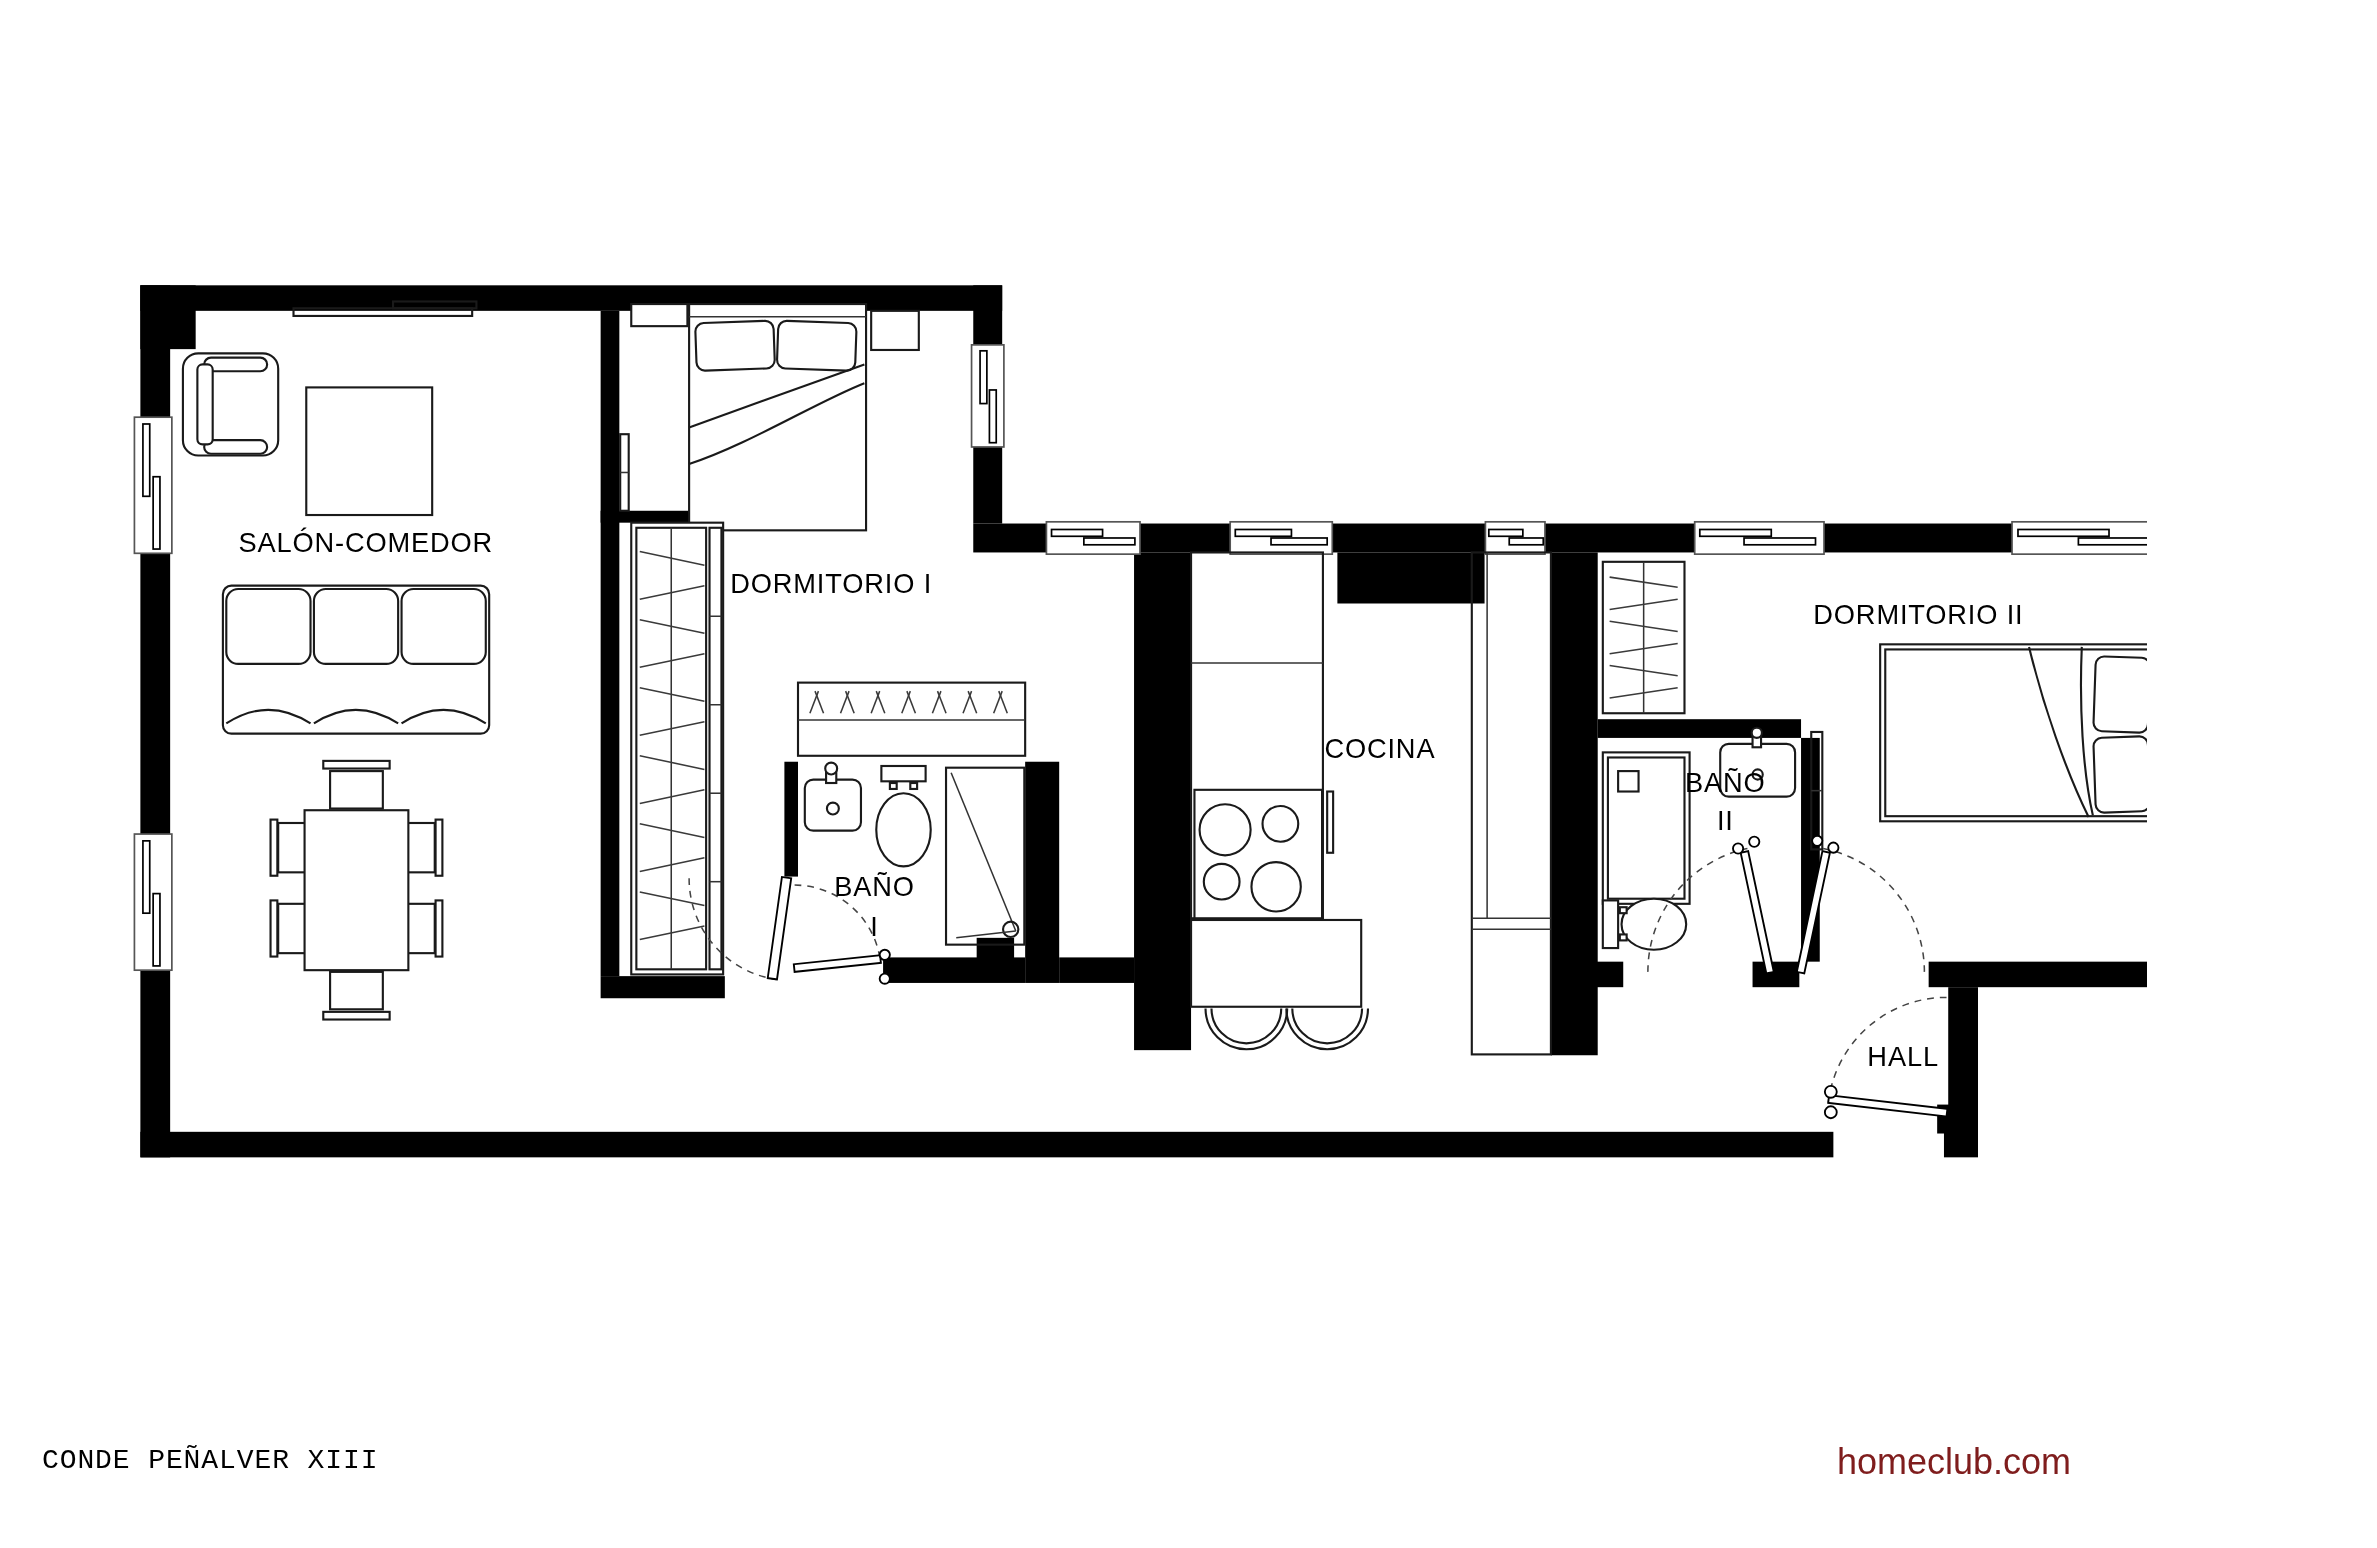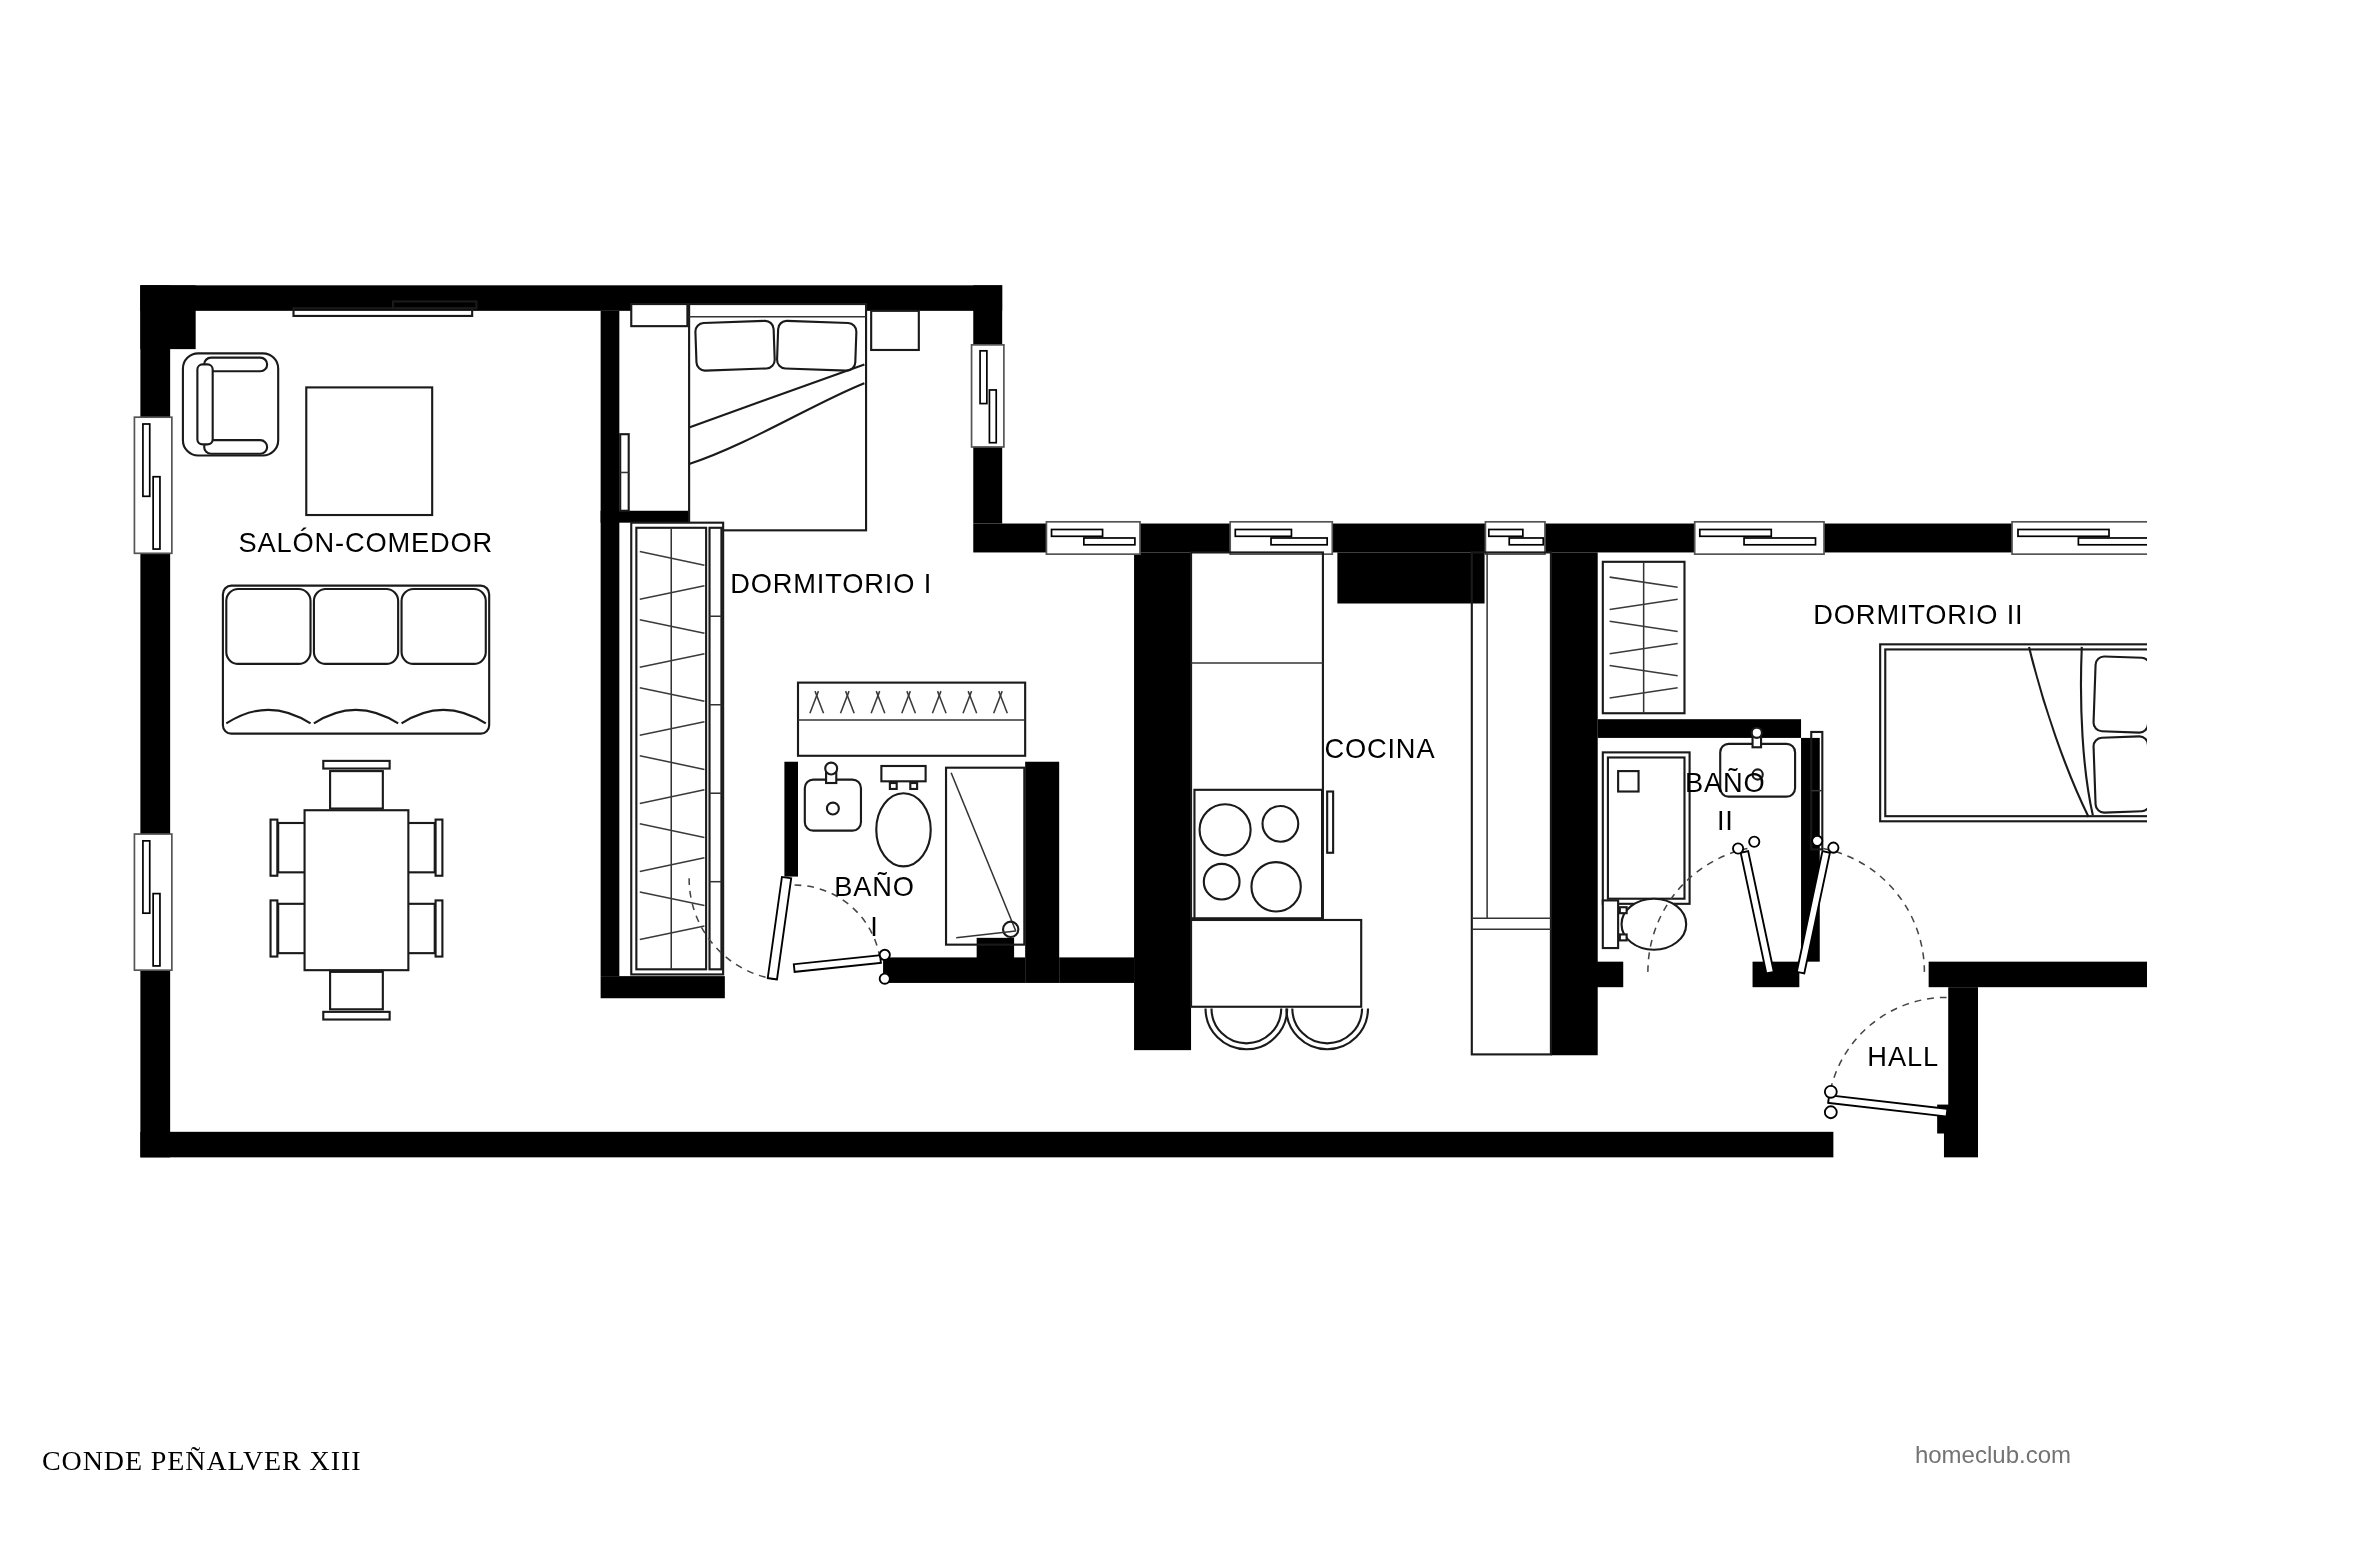--- a/index.html
+++ b/index.html
@@ -11,22 +11,22 @@
   .f{fill:#ffffff;stroke:#1a1a1a;stroke-width:2.5;}               
   .fn{fill:none;stroke:#1a1a1a;stroke-width:2.5;}                 
   .thin{fill:none;stroke:#333333;stroke-width:1.8;}
   .hatch{fill:none;stroke:#3a3a3a;stroke-width:1.8;}
   .door{fill:#ffffff;stroke:#000000;stroke-width:2.2;}
   .arc{fill:none;stroke:#444444;stroke-width:1.8;stroke-dasharray:8 7;}
   .win{fill:#ffffff;stroke:#555555;stroke-width:2;}
   .sash{fill:#ffffff;stroke:#000000;stroke-width:2;}
   .room-label{font:32px "Liberation Sans", sans-serif;letter-spacing:1px;fill:#000;text-anchor:middle;}
   .footer-title{position:absolute;left:42px;top:1445px;font-size:28px;color:#000;
-                font-family:Liberation Serif, serif;letter-spacing:0.9px;}
-  .footer-site{position:absolute;right:76px;top:1441px;font-size:24px;color:#737373;
+                font-family:Liberation Mono, monospace;letter-spacing:0.9px;}
+  .footer-site{position:absolute;right:76px;top:1441px;font-size:36px;color:#7f1d1d;
                font-family:"Liberation Sans", sans-serif;}
 </style>
 </head>
 <body>
 
 <div class="canvas">
 
 <svg class="plan-svg" width="2377" height="1549" viewBox="0 0 2794 1820" xmlns="http://www.w3.org/2000/svg">
 
   <g>

